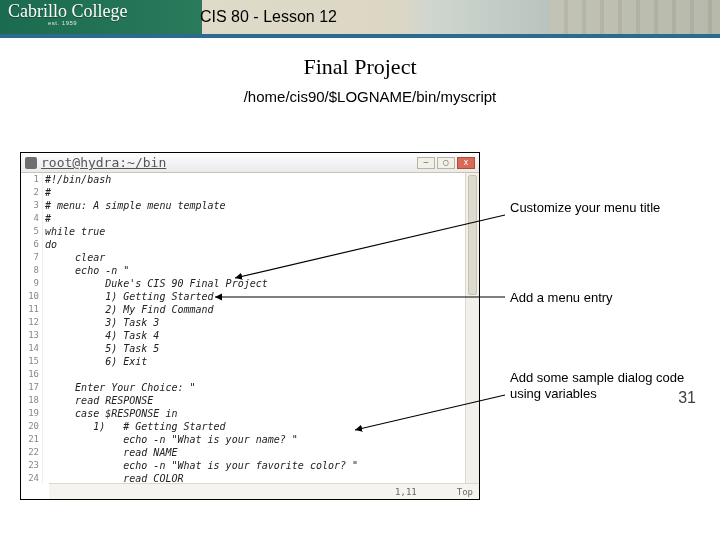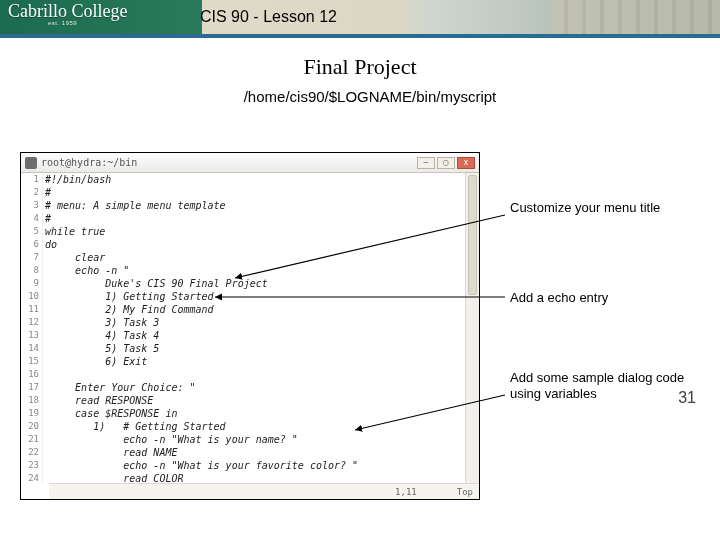--- a/index.html
+++ b/index.html
@@ -71,21 +71,21 @@
     height: 20px;
     background: linear-gradient(#fefefe, #eaeaea);
     border-bottom: 1px solid #c9c3b6;
     display: flex; align-items: center;
     padding: 0 4px;
     gap: 4px;
   }
   .tb-icon {
     width: 12px; height: 12px; background: #6e6e6e; border-radius: 2px;
   }
-  .tb-title { font-size: 10px; color: #555; filter: blur(.4px); flex: 1; white-space: nowrap; overflow: hidden; }
+  .tb-title { font-size: 13px; color: #555; filter: blur(.4px); flex: 1; white-space: nowrap; overflow: hidden; text-decoration: underline; }
   .tb-btns { display: flex; gap: 2px; }
   .tb-btn { width: 18px; height: 12px; border: 1px solid #b8b3a5; background: #f3f0e8; font-size: 8px; line-height: 10px; text-align: center; color: #555; }
   .tb-btn.close { background: #d86b57; border-color: #b14a38; color: #fff; }
 
   .editor-body {
     position: relative;
     height: calc(100% - 20px - 16px);
     overflow: hidden;
   }
   .gutter {
@@ -139,21 +139,21 @@
 </style>
 </head>
 <body>
 
 <div class="slide">
 
   <div class="banner">
     <div class="banner-photo"></div>
     <div class="logo">Cabrillo College</div>
     <div class="logo-sub">est. 1959</div>
-    <div class="banner-title">CIS 90 - Lesson 12</div>
+    <div class="banner-title">CIS 80 - Lesson 12</div>
   </div>
   <div class="banner-underline"></div>
 
   <div class="heading">Final Project</div>
   <div class="subheading">/home/cis90/$LOGNAME/bin/myscript</div>
 
   <div class="editor">
     <div class="titlebar">
       <div class="tb-icon"></div>
       <div class="tb-title">root@hydra:~/bin</div>
@@ -220,21 +220,21 @@
         <div class="scroll-thumb-v"></div>
       </div>
     </div>
     <div class="statusbar">
       <span>1,11</span>
       <span>Top</span>
     </div>
   </div>
 
   <div class="callout" style="left:510px; top:200px;">Customize  your menu title</div>
-  <div class="callout" style="left:510px; top:290px;">Add a echo entry</div>
+  <div class="callout" style="left:510px; top:290px;">Add a menu entry</div>
   <div class="callout" style="left:510px; top:370px;">Add some sample dialog code using variables</div>
 
   <svg class="arrows">
     <defs>
       <marker id="arrowhead" markerWidth="8" markerHeight="8" refX="6" refY="3" orient="auto">
         <path d="M0,0 L6,3 L0,6 Z" fill="#000"></path>
       </marker>
     </defs>
     <line x1="505" y1="215" x2="235" y2="278" stroke="#000" stroke-width="1.2" marker-end="url(#arrowhead)"></line>
     <line x1="505" y1="297" x2="215" y2="297" stroke="#000" stroke-width="1.2" marker-end="url(#arrowhead)"></line>

